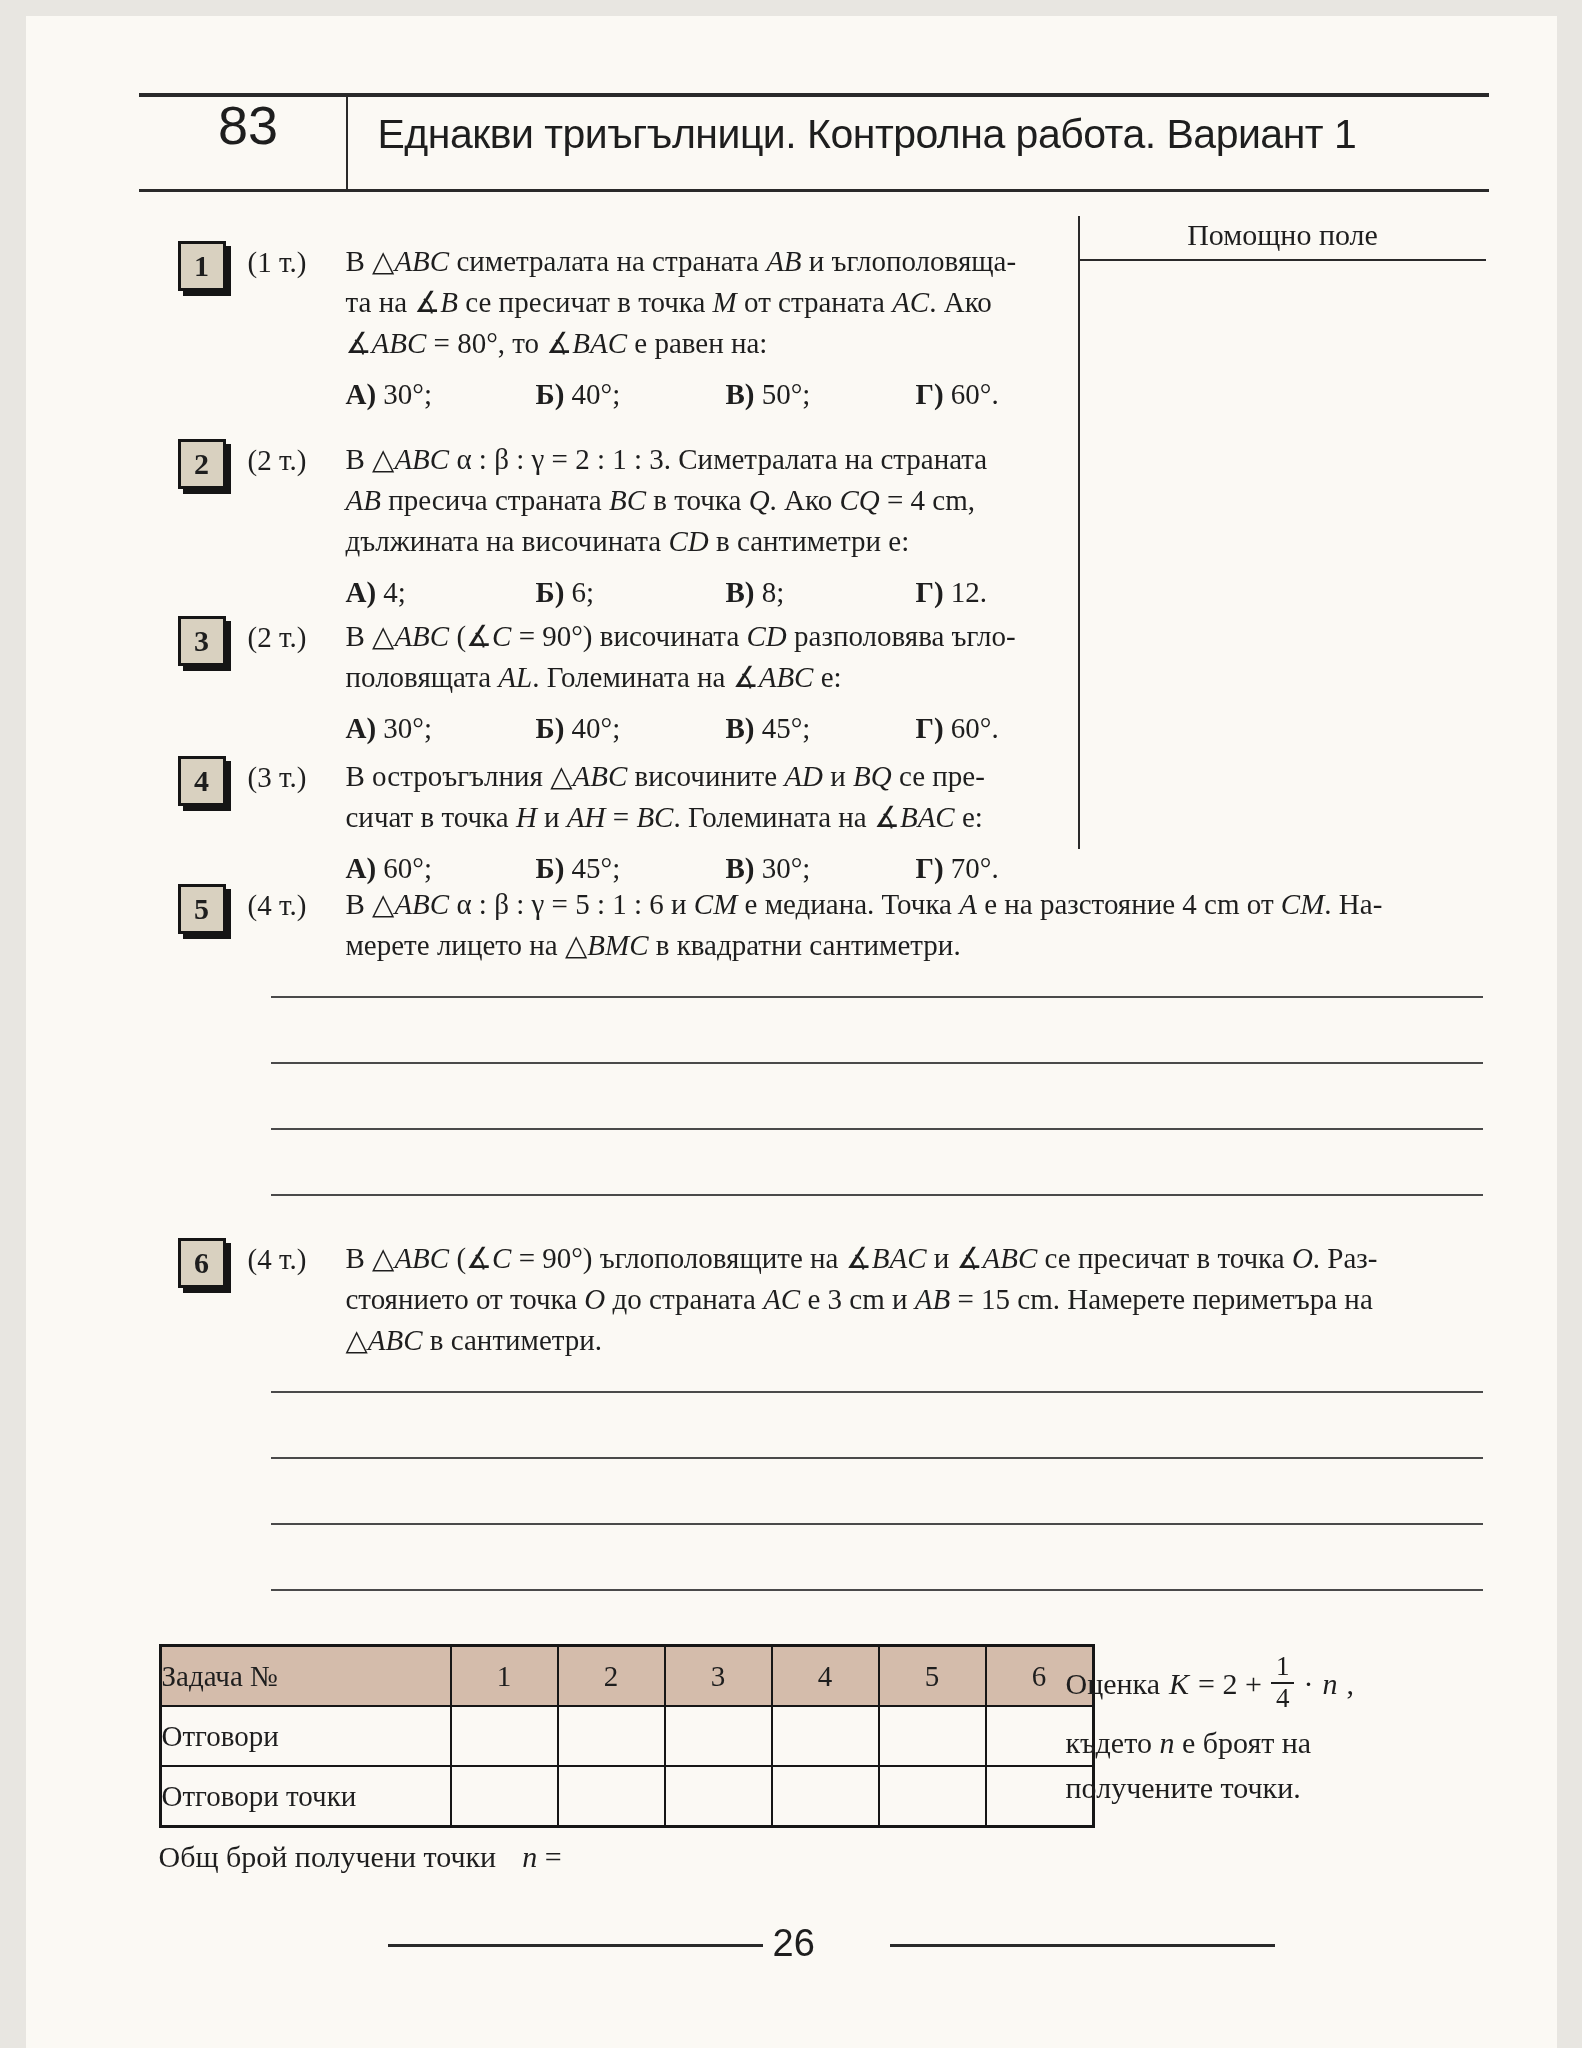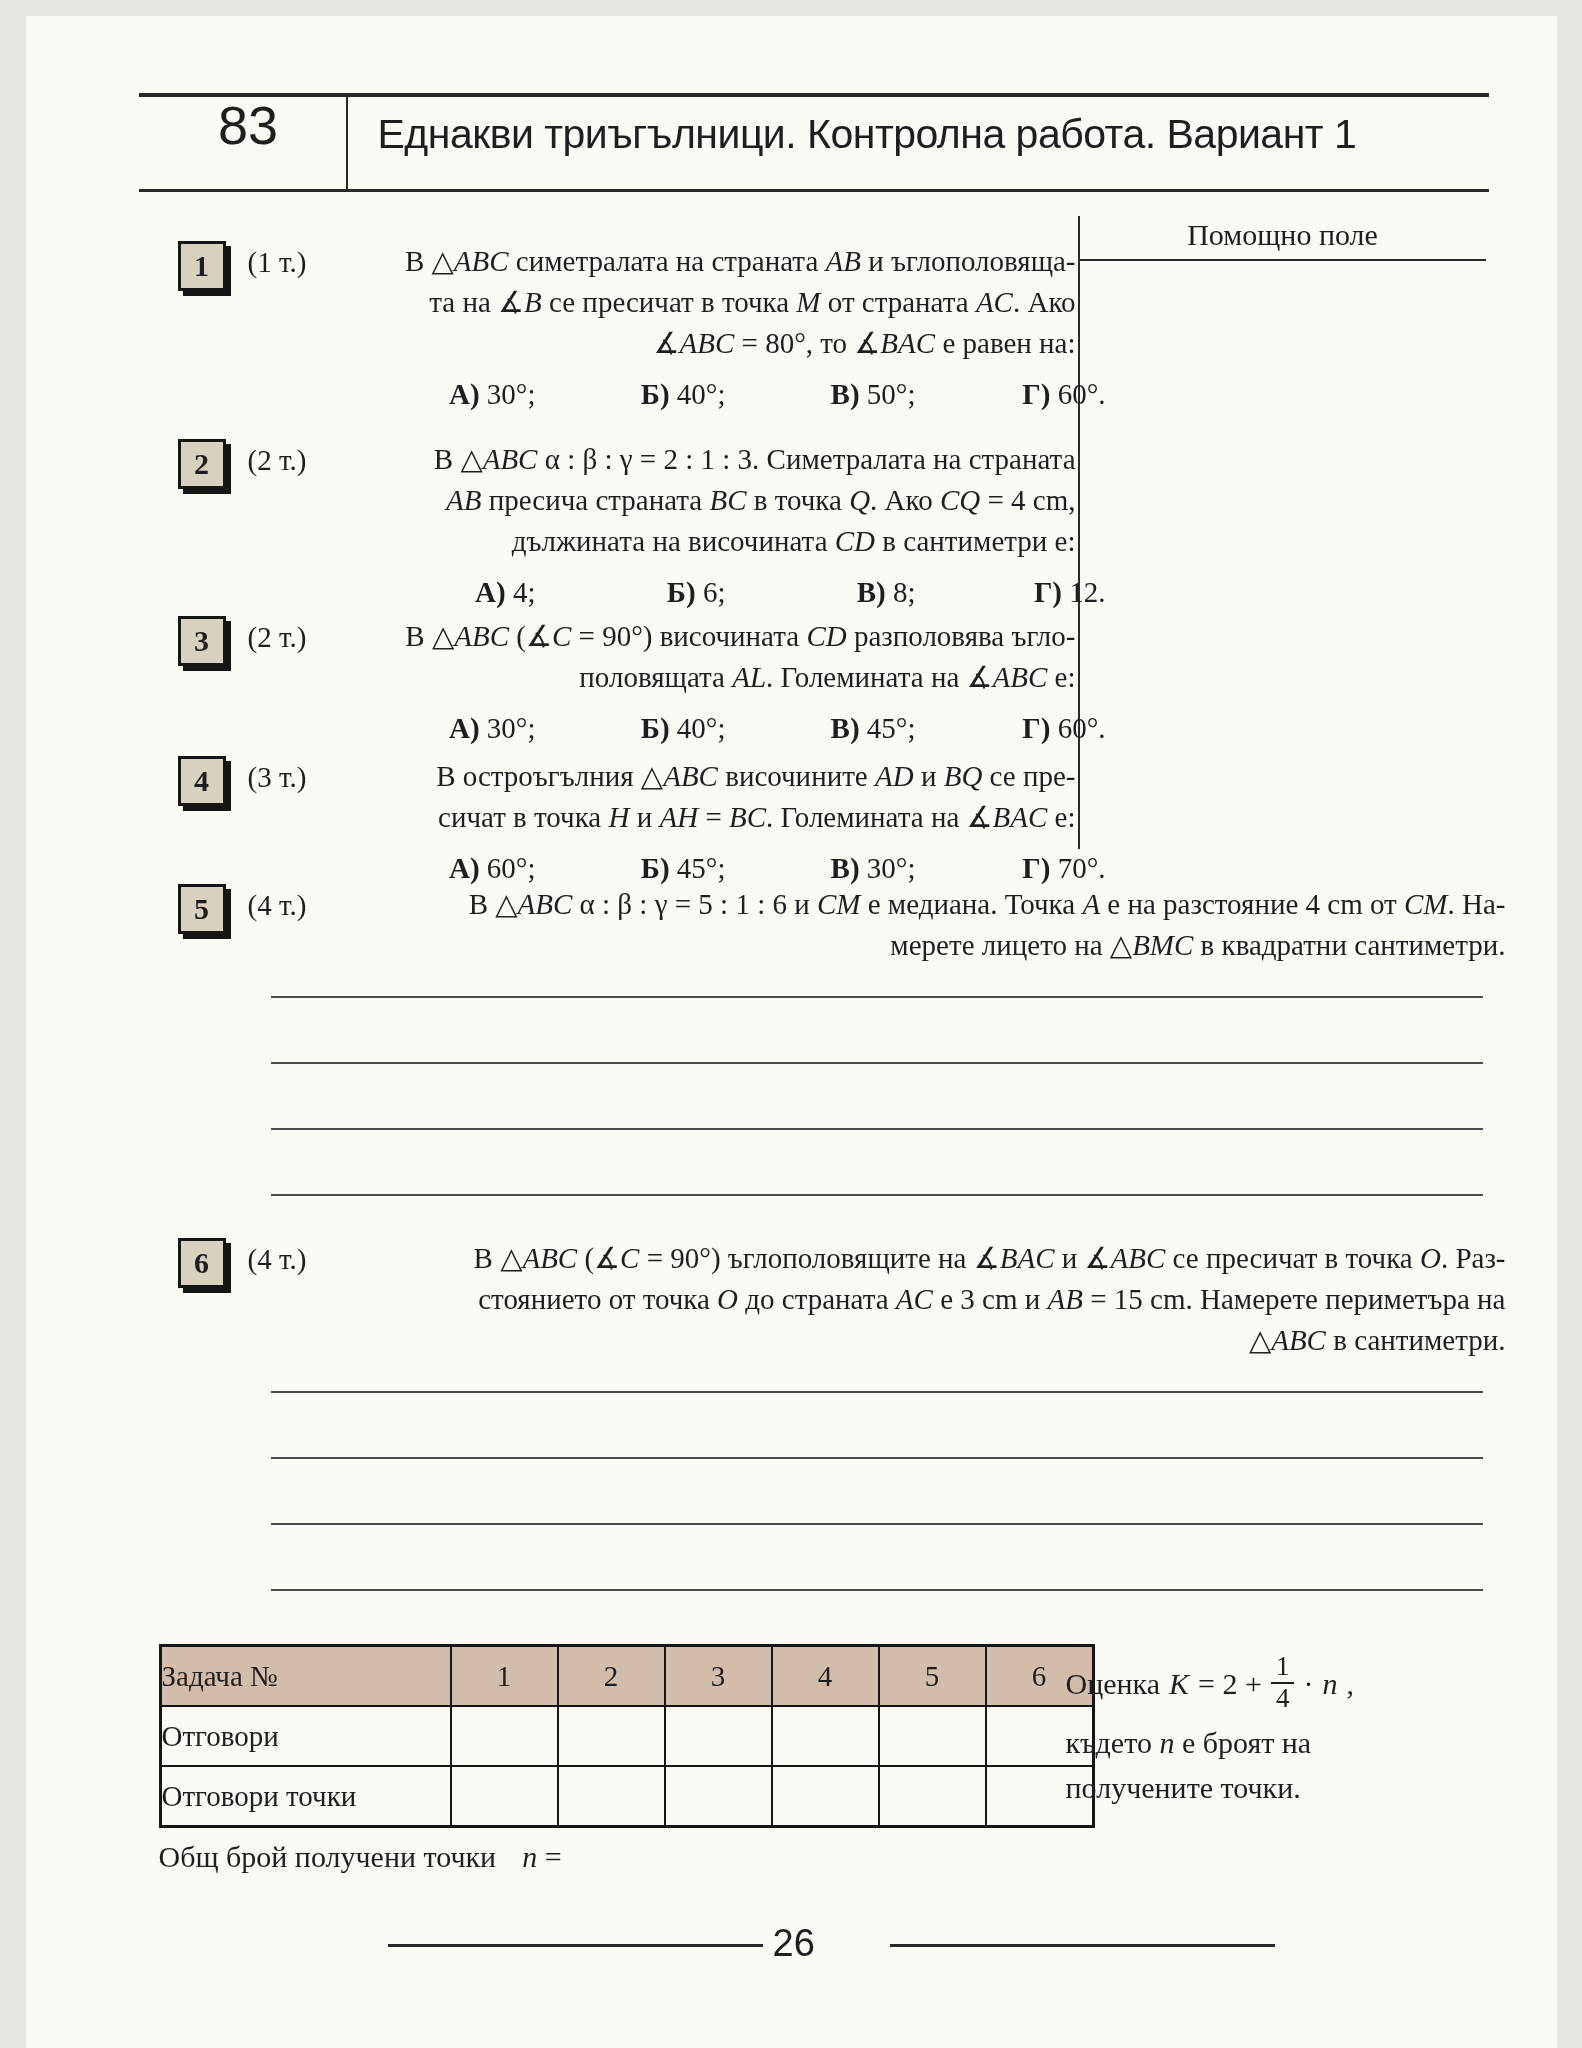--- a/index.html
+++ b/index.html
@@ -37,21 +37,21 @@
   
   .question{position:absolute;left:125px;width:1357px;}
   .q1{top:225px}.q2{top:423px}.q3{top:600px}.q4{top:740px}.q5{top:868px}.q6{top:1222px}
   .badge{
     position:absolute;left:27px;top:0;width:42px;height:44px;
     background:var(--badge-bg);border:3px solid #151515;box-shadow:5px 5px 0 0 #151515;
     display:flex;align-items:center;justify-content:center;
     font-weight:bold;font-size:30px;
   }
   .points{position:absolute;left:97px;top:5px;font-size:29px;white-space:nowrap;}
-  .qbody{margin-left:195px;width:730px;font-size:29px;line-height:41px;text-align:right;}
+  .qbody{margin-left:195px;width:730px;font-size:29px;line-height:41px;}
   .q5 .qbody,.q6 .qbody{width:1160px;}
   .qline{white-space:nowrap;}
   .it{font-style:italic;}
   .answers{margin-top:10px;white-space:nowrap;}
   .ans-slot{display:inline-block;width:190px;font-size:29px;}
   .ans-label{font-weight:bold;}
 
   
   .ansline{position:absolute;left:245px;width:1212px;height:2px;background:#4a4a4a;}
 

